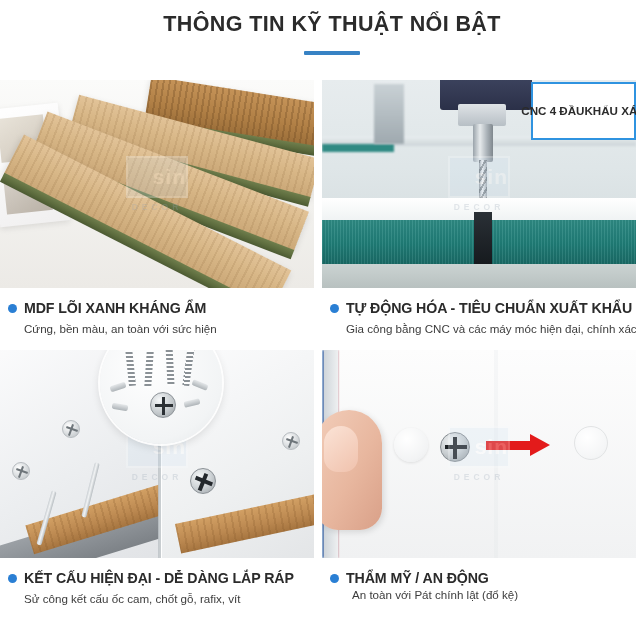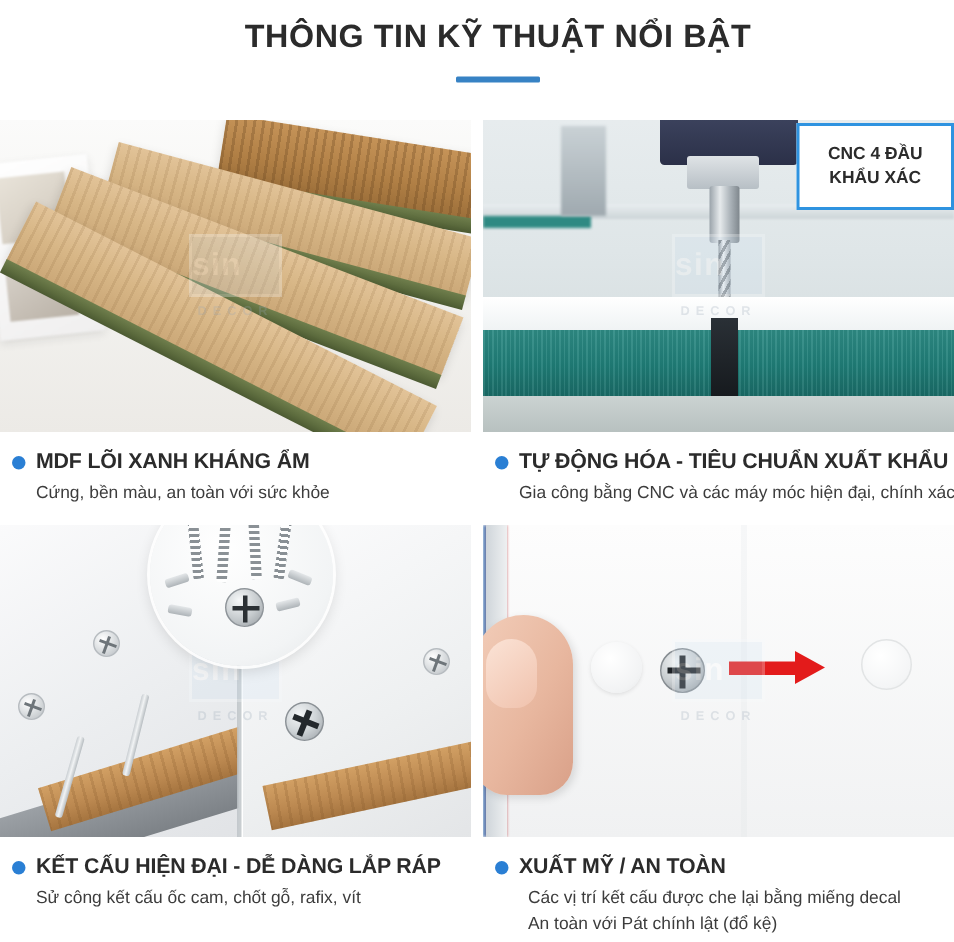--- a/index.html
+++ b/index.html
@@ -103,21 +103,21 @@
     text-align: center;
     pointer-events: none;
   }
   .wm-box {
     width: 62px;
     height: 42px;
     background: rgba(205,224,240,0.75);
     border: 2px solid rgba(255,255,255,0.8);
     display: flex;
     align-items: center;
-    justify-content: flex-start;
+    justify-content: flex-end;
     margin: 0 auto;
   }
   .wm-mark {
     font-size: 21px;
     font-weight: bold;
     color: #ffffff;
     letter-spacing: 1px;
   }
   .wm-sub {
     margin-top: 4px;
@@ -224,21 +224,21 @@
   .p2 .greenbar {
     position: absolute; left: 0; top: 64px; width: 72px; height: 8px;
     background: #2f8a83; filter: blur(1.2px);
   }
   .p2 .badge {
     position: absolute; right: 0px; top: 2px;
     width: 105px; height: 58px;
     background: #ffffff;
     border: 2px solid #2f93e0;
     display: flex;
-    flex-direction: column;
+    flex-direction: row;
     align-items: center;
     justify-content: center;
     line-height: 1.35;
   }
   .badge-line {
     font-size: 11.6px;
     font-weight: bold;
     color: #2b2b2b;
     white-space: nowrap;
   }
@@ -433,21 +433,21 @@
             <span class="wm-mark">sin</span>
           </div>
           <div class="wm-sub">DECOR</div>
         </div>
       </div>
       <div class="caption">
         <div class="cap-head">
           <span class="bullet"></span>
           <span class="cap-title">MDF LÕI XANH KHÁNG ẨM</span>
         </div>
-        <div class="cap-desc">Cứng, bền màu, an toàn với sức khỏe</div>
+        <div class="cap-desc">Cứng, bền màu, an toàn với sức hiện</div>
       </div>
     </div>
 
     <div class="cell">
       <div class="photo p2">
         <div class="rail"></div>
         <div class="greenbar"></div>
         <div class="post"></div>
         <div class="mach-body"></div>
         <div class="mach-head"></div>
@@ -544,21 +544,20 @@
         <div class="watermark">
           <div class="wm-box">
             <span class="wm-mark">sin</span>
           </div>
           <div class="wm-sub">DECOR</div>
         </div>
       </div>
       <div class="caption">
         <div class="cap-head">
           <span class="bullet"></span>
-          <span class="cap-title">XUẤT MỸ / AN TOÀN</span>
-        </div>
-        <div class="cap-desc indent2">Các vị trí kết cấu được che lại bằng miếng decal</div>
+          <span class="cap-title">THẨM MỸ / AN ĐỘNG</span>
+        </div>
         <div class="cap-desc indent2" style="margin-top:1px;">An toàn với Pát chính lật (đổ kệ)</div>
       </div>
     </div>
 
   </div>
 </div>
 
 </body></html>

